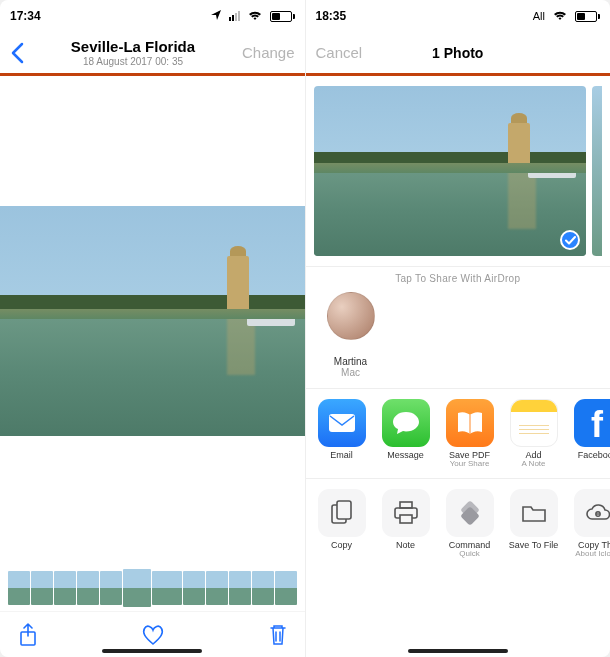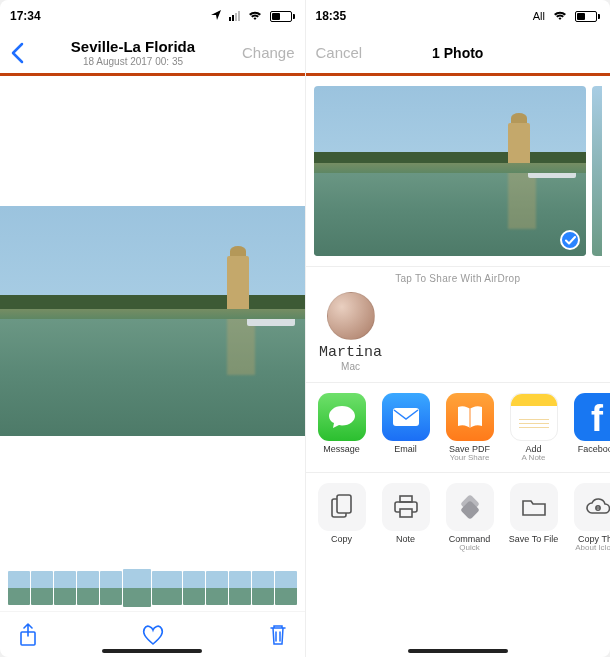--- a/index.html
+++ b/index.html
@@ -63,21 +63,21 @@
   .share-top { padding:10px 8px; border-bottom:1px solid #eee; }
   .preview-row { display:flex; gap:6px; }
   .preview { position:relative; flex:1; height:170px; border-radius:4px; overflow:hidden;}
   .preview .scene { height:100%; }
   .preview .check { position:absolute; right:6px; bottom:6px; width:20px; height:20px; background:#2a84ff; border-radius:50%; display:flex; align-items:center; justify-content:center; border:2px solid #fff;}
   .preview2 { width: 10px; background:linear-gradient(#a8cde4,#6b9a85); border-radius:4px 0 0 4px;}
   .airdrop-label { text-align:center; font-size:10px; color:#9a9a9a; letter-spacing:0.3px; padding:6px 0 2px;}
   .contact-row { padding:6px 10px 10px; border-bottom:1px solid #eee; display:flex; }
   .contact { display:flex; flex-direction:column; align-items:center; width:70px;}
   .avatar { width:48px; height:48px; border-radius:50%; background:radial-gradient(circle at 30% 30%, #e9cfc0, #a97a64); border:1px solid rgba(0,0,0,0.06);}
-  .contact .name { font-size:15px; color:#333; margin-top:4px;font-family:Liberation Mono, monospace;}
+  .contact .name { font-size:10px; color:#333; margin-top:16px;}
   .contact .sub { font-size:10px; color:#9a9a9a;}
 
   .app-row, .action-row { display:flex; gap:8px; padding:10px 8px; border-bottom:1px solid #eee; overflow:hidden;}
   .app, .action { display:flex; flex-direction:column; align-items:center; width:56px; flex-shrink:0;}
   .app .icon { width:48px; height:48px; border-radius:11px; display:flex; align-items:center; justify-content:center;}
   .app .label { font-size:9px; color:#333; margin-top:4px; text-align:center; line-height:1;}
   .app .label small { display:block; font-size:8px; color:#9a9a9a;}
   .msg-icon{background:linear-gradient(#6fe06b,#2bbf2f);}
   .mail-icon{background:linear-gradient(#3aa8ff,#1b6ef5);}
   .books-icon{background:linear-gradient(#ffa43a,#ff7a1a);}
@@ -233,37 +233,37 @@
     <div class="contact-row">
       <div class="contact">
         <div class="avatar"></div>
         <div class="name">Martina</div>
         <div class="sub">Mac</div>
       </div>
     </div>
 
     <div class="app-row">
       <div class="app">
-        <div class="icon msg-icon">
-          <svg width="30" height="28" viewBox="0 0 30 28">
-              <path d="M15 3 C7 3 2 8 2 13 C2 16 4 19 7 20 L6 25 L12 22 C13 22.3 14 22.5 15 22.5 C23 22.5 28 17.5 28 13 C28 8 23 3 15 3 Z" fill="#fff"></path>
-            </svg>
-        </div>
-        <div class="label"><span>Message</span></div>
-      </div>
-      <div class="app">
         <div class="icon mail-icon">
           <svg width="30" height="22" viewBox="0 0 30 22">
               <rect x="2" y="2" width="26" height="18" rx="3" fill="#fff"></rect>
               <path d="M3 4 L15 13 L27 4" stroke="#2a84ff" stroke-width="1.5" fill="none"></path>
             </svg>
         </div>
         <div class="label"><span>Email</span></div>
       </div>
       <div class="app">
+        <div class="icon msg-icon">
+          <svg width="30" height="28" viewBox="0 0 30 28">
+              <path d="M15 3 C7 3 2 8 2 13 C2 16 4 19 7 20 L6 25 L12 22 C13 22.3 14 22.5 15 22.5 C23 22.5 28 17.5 28 13 C28 8 23 3 15 3 Z" fill="#fff"></path>
+            </svg>
+        </div>
+        <div class="label"><span>Message</span></div>
+      </div>
+      <div class="app">
         <div class="icon books-icon">
           <svg width="30" height="26" viewBox="0 0 30 26">
               <path d="M3 3 C8 1 13 3 15 5 C17 3 22 1 27 3 V22 C22 20 17 22 15 24 C13 22 8 20 3 22 Z" fill="#fff"></path>
               <line x1="15" y1="5" x2="15" y2="24" stroke="#ff8a2a" stroke-width="1"></line>
             </svg>
         </div>
         <div class="label"><span>Save PDF</span><small>Your Share</small></div>
       </div>
       <div class="app">
         <div class="icon notes-icon"></div>

